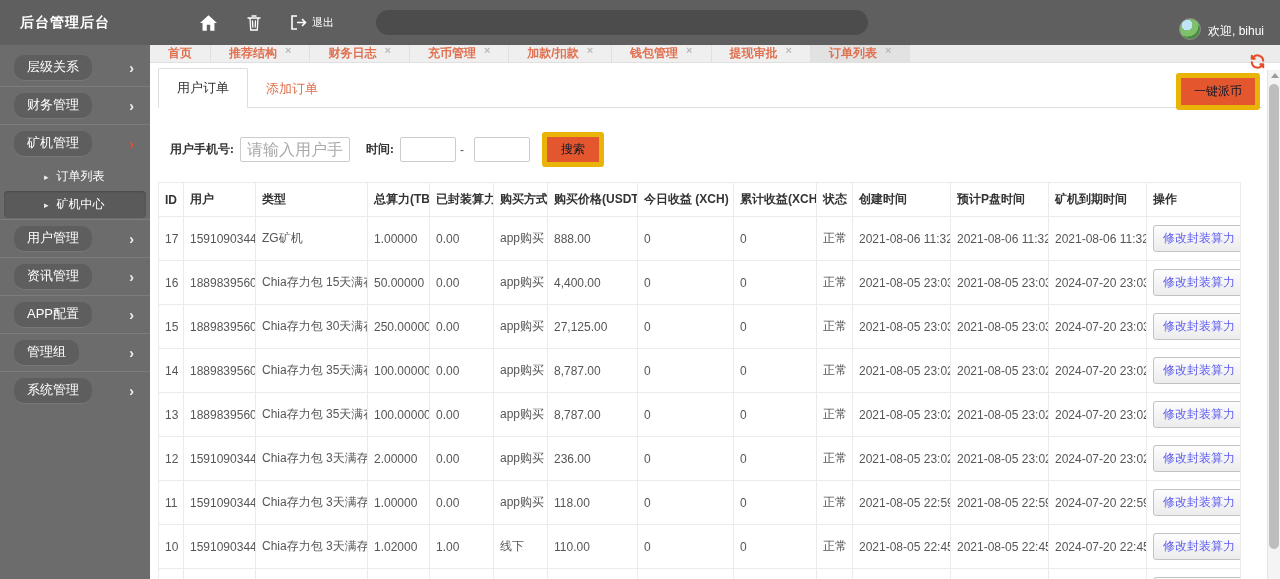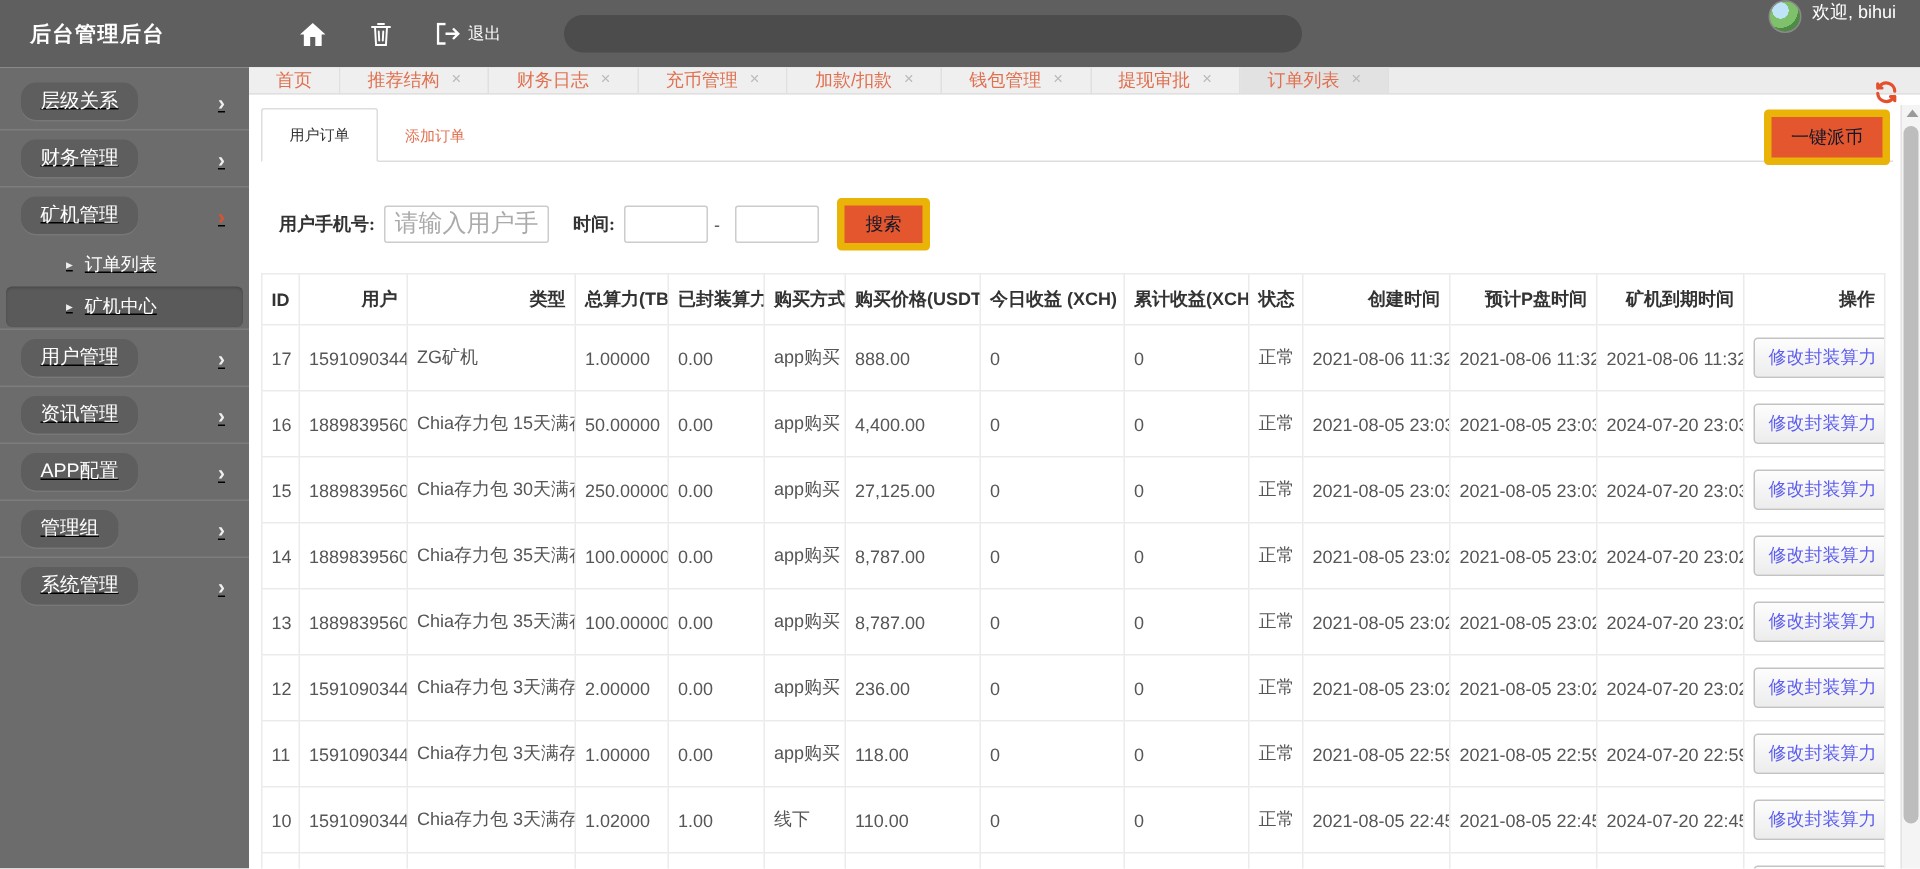--- a/index.html
+++ b/index.html
@@ -6,64 +6,64 @@
   html,body { width:1280px; height:579px; overflow:hidden; font-family:"Liberation Sans","DejaVu Sans",sans-serif; background:#fff; }
 
   
   .header { height:45px; background:#5f5f5f; display:flex; align-items:center; position:relative; }
   .brand { color:#fff; font-size:14px; font-weight:bold; margin-left:20px; letter-spacing:1px; width:150px; }
   .hicons { display:flex; gap:30px; margin-left:30px; }
   .hicon { display:flex; align-items:center; gap:5px; color:#fff; cursor:pointer; }
   .hicon svg { display:block; }
   .logout-text { color:#fff; font-size:11px; }
   .header-search { margin-left:42px; width:492px; height:25px; border:none; outline:none; border-radius:13px; background:#4c4c4c; color:#ddd; padding:0 14px; font-size:12px; }
-  .welcome { position:absolute; right:16px; top:0; height:40px; display:flex; align-items:flex-start; gap:7px; color:#fff; font-size:12px; }
+  .welcome { position:absolute; right:16px; top:0; height:40px; display:flex; align-items:flex-end; gap:7px; color:#fff; font-size:12px; }
   .avatar { width:22px; height:22px; border-radius:50%; background:radial-gradient(circle at 35% 30%,#bfe3f7 0 28%,#7fc06a 29% 60%,#4e8b45 61% 80%,#7a5b3a 81% 100%); border:1px solid #8a8a8a; }
 
   
   .layout { display:flex; height:534px; }
-  .sidebar { width:166px; background:#6c6c6c; padding-top:4px; flex-shrink:0;text-decoration:underline; }
+  .sidebar { width:150px; background:#6c6c6c; padding-top:4px; flex-shrink:0; }
   .side-item { display:flex; align-items:center; justify-content:space-between; padding:6px 16px 6px 14px; cursor:pointer; border-top:1px solid rgba(255,255,255,0.12); }
   .side-item:first-child { border-top:none; }
   .pill { background:rgba(0,0,0,0.13); border-radius:10px; padding:3px 13px 4px; color:#fff; font-size:13px; box-shadow:0 1px 0 rgba(255,255,255,0.08); }
   .chev { color:#f0f0f0; font-size:14px; font-weight:bold; line-height:1; }
   .chev.accent { color:#e4502e; }
   .side-sub { display:flex; align-items:center; gap:8px; padding:5px 10px 5px 40px; color:#fff; font-size:12px; cursor:pointer; margin:1px 4px; border-radius:4px; }
   .side-sub .caret { font-size:9px; color:#eee; }
   .side-sub.selected { background:#5a5a5a; box-shadow:inset 0 1px 2px rgba(0,0,0,0.2); }
 
   
   .main { flex:1; display:flex; flex-direction:column; background:#fff; position:relative; }
   .tabbar { height:33px; background:#ececec; display:flex; align-items:stretch; border-bottom:1px solid #e0e0e0; padding-right:40px; }
-  .tab { display:flex; align-items:center; padding:0 18px; font-size:12px; color:#e0704f; border-right:1px solid #e0e0e0; cursor:pointer; background:#efefef; white-space:nowrap; }
+  .tab { display:flex; padding:0 18px; font-size:12px; color:#e0704f; border-right:1px solid #e0e0e0; cursor:pointer; background:#efefef; white-space:nowrap;font-weight:bold; }
   .tab.active { background:#e2e2e2; }
   .tab .close { margin-left:8px; color:#b9b9b9; font-size:11px; line-height:1; }
   .refresh { position:absolute; right:14px; top:8px; cursor:pointer; }
 
   .content { flex:1; padding:0 18px 0 8px; position:relative; }
   .subtab-row { position:relative; border-bottom:1px solid #ddd; height:38px; margin-top:7px; display:flex; align-items:flex-end; }
-  .subtab { font-size:10px; padding:10px 18px; cursor:pointer; position:relative; top:1px; }
+  .subtab { font-size:13px; padding:10px 18px; cursor:pointer; position:relative; top:1px; }
   .subtab.active { background:#fff; border:1px solid #ddd; border-bottom:1px solid #fff; color:#333; border-radius:2px 2px 0 0; }
   .subtab.plain { color:#e0704f; border:none; }
   .btn-orange { background:#e4572e; border:5px solid #eab308; color:#0f172a; font-size:12px; padding:5px 13px; border-radius:3px; cursor:pointer; }
   .dispatch { position:absolute; right:2px; top:3px; }
 
   .search-row { display:flex; align-items:center; margin:24px 0 15px 12px; font-size:12px; color:#333; }
   .search-row label { font-weight:bold;font-family:Liberation Serif, serif; }
   .inp { height:25px; border:1px solid #ccc; border-radius:2px; padding:0 6px; font-size:16px; color:#333; outline:none; }
   .inp::placeholder { color:#aaa; }
   .phone-inp { width:110px; margin-left:6px; }
   .time-label { margin-left:16px; }
   .time-inp { width:56px; margin-left:6px; }
   .dash { margin:0 4px; color:#555; }
   .search-btn { margin-left:12px; padding:4px 14px; }
 
   table { border-collapse:collapse; table-layout:fixed; width:1082px; }
   th,td { border:1px solid #ebebeb; font-size:12px; text-align:left; overflow:hidden; white-space:nowrap; }
-  th { color:#333; font-weight:bold; padding:8px 6px; background:#fff;text-align:right; }
+  th { color:#333; font-weight:bold; padding:8px 6px; background:#fff; }
   td { color:#565656; padding:8px 6px; }
   .act-btn { background:linear-gradient(#fdfdfd,#ececec); border:1px solid #c3c3c3; border-radius:3px; color:#5c5cf0; font-size:12px; padding:4px 9px; cursor:pointer; }
 
   
   .scrollbar { position:absolute; right:0; top:70px; width:13px; height:509px; background:#f4f4f4; border-left:1px solid #e4e4e4; }
   .sb-arrow { position:absolute; top:3px; left:3px; width:0; height:0; border-left:4px solid transparent; border-right:4px solid transparent; border-bottom:5px solid #9a9a9a; }
   .sb-thumb { position:absolute; top:14px; left:1px; width:10px; height:465px; background:#bdbdbd; border-radius:5px; }
 </style>
 </head>
 <body>

